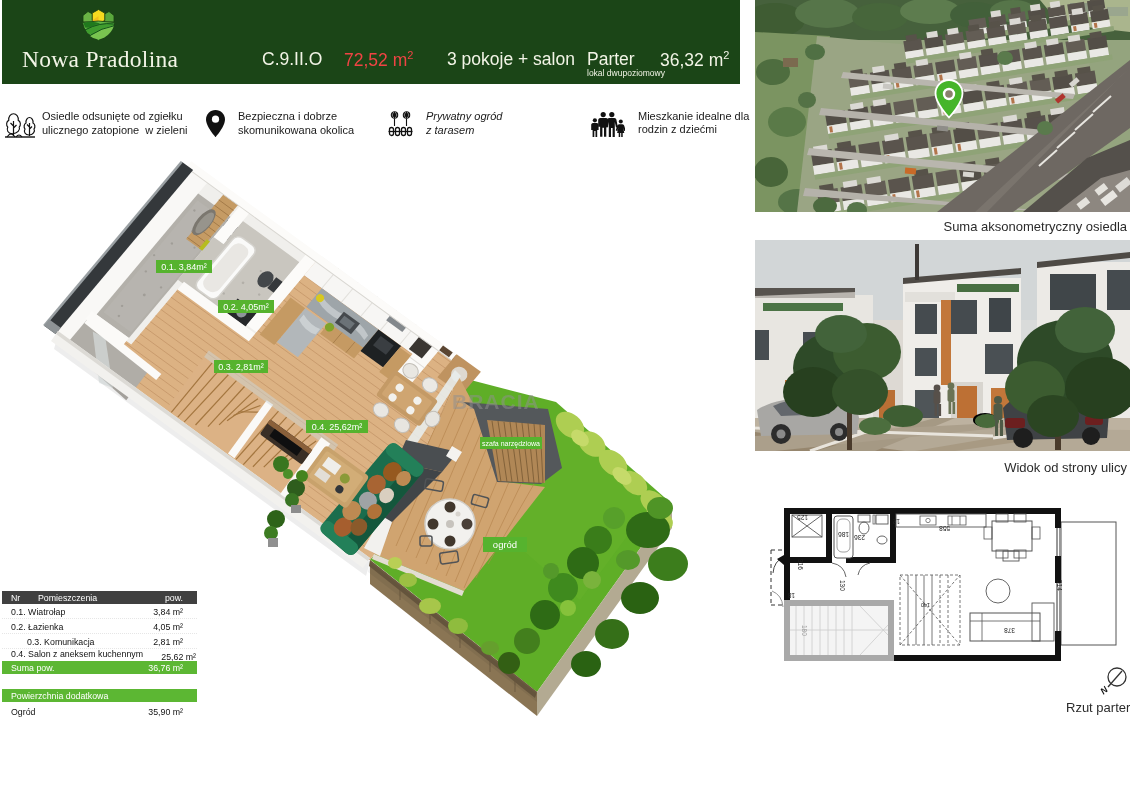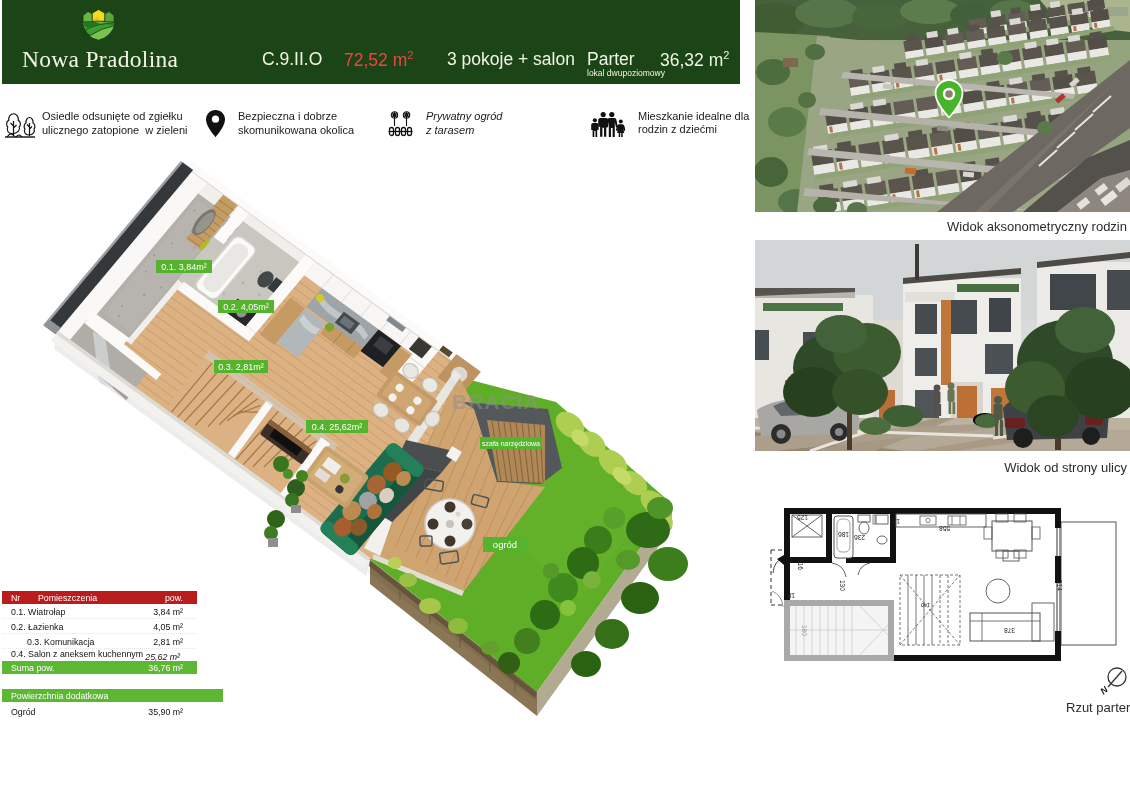--- a/index.html
+++ b/index.html
@@ -482,51 +482,51 @@
       <rect x="480" y="437" width="62" height="12" fill="#56b32e"></rect>
       <text x="511" y="446" font-size="7" fill="#fff" text-anchor="middle">szafa narzędziowa</text>
     </g>
 
 <g>
       <rect x="483" y="537" width="44" height="15" fill="#56b32e"></rect>
       <text x="505" y="548" font-size="9.5" fill="#fff" text-anchor="middle">ogród</text>
     </g>
 </svg>
 
-<div class="abs" style="left:2px;top:591px;width:195px;height:13px;background:#b91c1c;color:#fff;font-size:8.8px;">
+<div class="abs" style="left:2px;top:591px;width:195px;height:13px;background:#404040;color:#fff;font-size:8.8px;">
   <span class="abs" style="left:9px;top:2px;">Nr</span>
   <span class="abs" style="left:36px;top:2px;">Pomieszczenia</span>
   <span class="abs" style="right:14px;top:2px;">pow.</span>
 </div>
 
 <div class="abs" style="left:2px;top:604px;width:195px;font-size:8.8px;color:#111;">
   <div style="height:14px;position:relative;border-bottom:1px dotted #e6e6e6;">
       <span class="abs" style="left:9px;top:3px;">0.1. Wiatrołap</span>
       <span class="abs" style="right:14px;top:3px;">3,84 m²</span>
     </div>
   <div style="height:14px;position:relative;border-bottom:1px dotted #e6e6e6;">
       <span class="abs" style="left:9px;top:3px;">0.2. Łazienka</span>
       <span class="abs" style="right:14px;top:3px;">4,05 m²</span>
     </div>
   <div style="height:14px;position:relative;border-bottom:1px dotted #e6e6e6;">
       <span class="abs" style="left:9px;top:3px;padding-left:16px;">0.3. Komunikacja</span>
       <span class="abs" style="right:14px;top:3px;">2,81 m²</span>
     </div>
   <div style="height:14px;position:relative;">
       <span class="abs" style="left:9px;top:0;">0.4. Salon z aneksem kuchennym</span>
-      <span class="abs" style="right:17px;top:3px;font-style:italic;">25,62 m²</span>
+      <span class="abs" style="right:1px;top:3px;">25,62 m²</span>
     </div>
 </div>
 
 <div class="abs" style="left:2px;top:661px;width:195px;height:13px;background:#5cb733;color:#fff;font-size:8.8px;">
   <span class="abs" style="left:9px;top:2px;">Suma pow.</span>
   <span class="abs" style="right:14px;top:2px;">36,76 m²</span>
 </div>
 
-<div class="abs" style="left:2px;top:689px;width:221px;height:13px;background:#5cb733;color:#fff;font-size:8.8px;">
+<div class="abs" style="left:2px;top:689px;width:195px;height:13px;background:#5cb733;color:#fff;font-size:8.8px;">
   <span class="abs" style="left:9px;top:2px;">Powierzchnia dodatkowa</span>
 </div>
 
 <div class="abs" style="left:2px;top:702px;width:195px;font-size:8.8px;color:#111;">
   <div style="height:14px;position:relative;">
       <span class="abs" style="left:9px;top:5px;">Ogród</span>
       <span class="abs" style="right:14px;top:5px;">35,90 m²</span>
     </div>
 </div>
 
@@ -787,21 +787,21 @@
   <ellipse cx="52" cy="100" rx="9" ry="8" fill="#547246"></ellipse>
   <ellipse cx="290" cy="128" rx="8" ry="7" fill="#5a7a4c"></ellipse>
   <ellipse cx="70" cy="206" rx="12" ry="9" fill="#4c6a3f"></ellipse>
   <ellipse cx="102" cy="210" rx="10" ry="8" fill="#567549"></ellipse>
 
   <path d="M194 80 C186.5 80 180.5 86 180.5 93.5 C180.5 103.5 194 117.5 194 117.5 C194 117.5 207.5 103.5 207.5 93.5 C207.5 86 201.5 80 194 80 Z" fill="#46b52a" stroke="#ffffff" stroke-width="1.8"></path>
   <circle cx="194" cy="94" r="6.2" fill="#ffffff"></circle>
   <circle cx="194" cy="94" r="3.8" fill="#8a7f6e"></circle>
 </svg>
 
-<div class="abs" style="right:3px;top:219px;white-space:nowrap;font-size:13px;color:#2b2b2b;">Widok aksonometryczny rodzin</div>
+<div class="abs" style="right:3px;top:219px;white-space:nowrap;font-size:13px;color:#2b2b2b;">Suma aksonometryczny osiedla</div>
 
 <svg class="abs" style="left:755px;top:240px;" width="375" height="211" viewBox="0 0 375 211">
 
   <rect x="0" y="0" width="375" height="211" fill="#d9dbda"></rect>
   <rect x="0" y="0" width="375" height="80" fill="#d2d6d7"></rect>
 
   <rect x="0" y="55" width="118" height="145" fill="#e8e6e1"></rect>
   <rect x="0" y="48" width="100" height="10" fill="#b8b4ae"></rect>
   <polygon points="0,48 100,48 100,52 0,56" fill="#57534e"></polygon>
   <rect x="8" y="63" width="80" height="8" fill="#4b7345"></rect>

